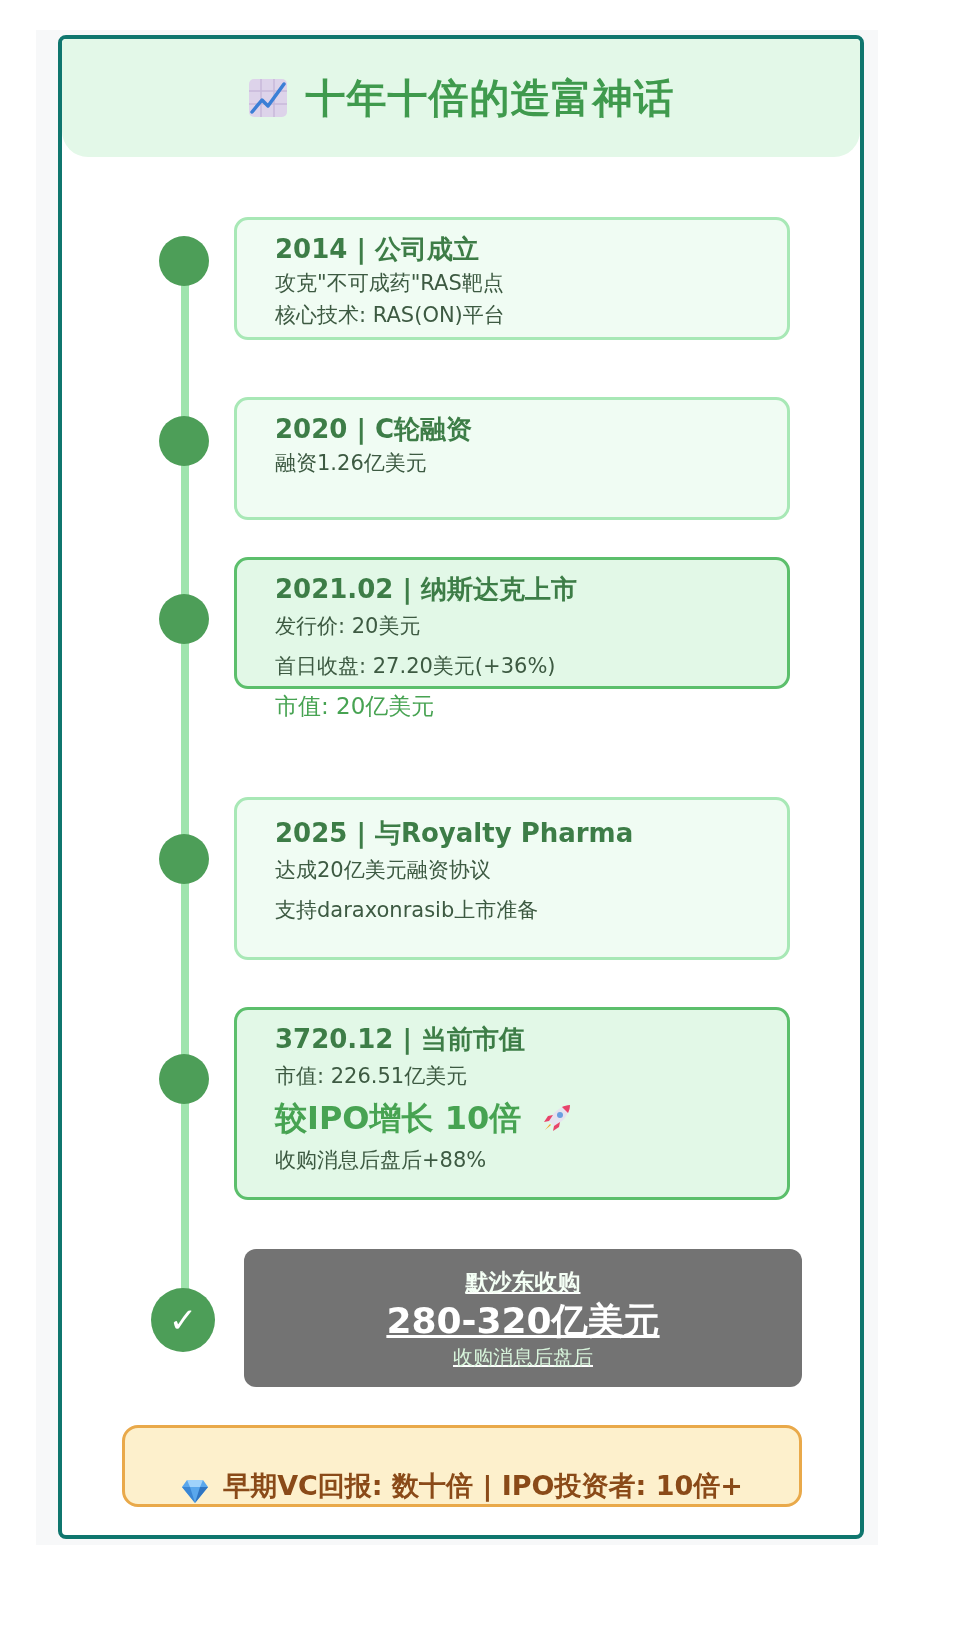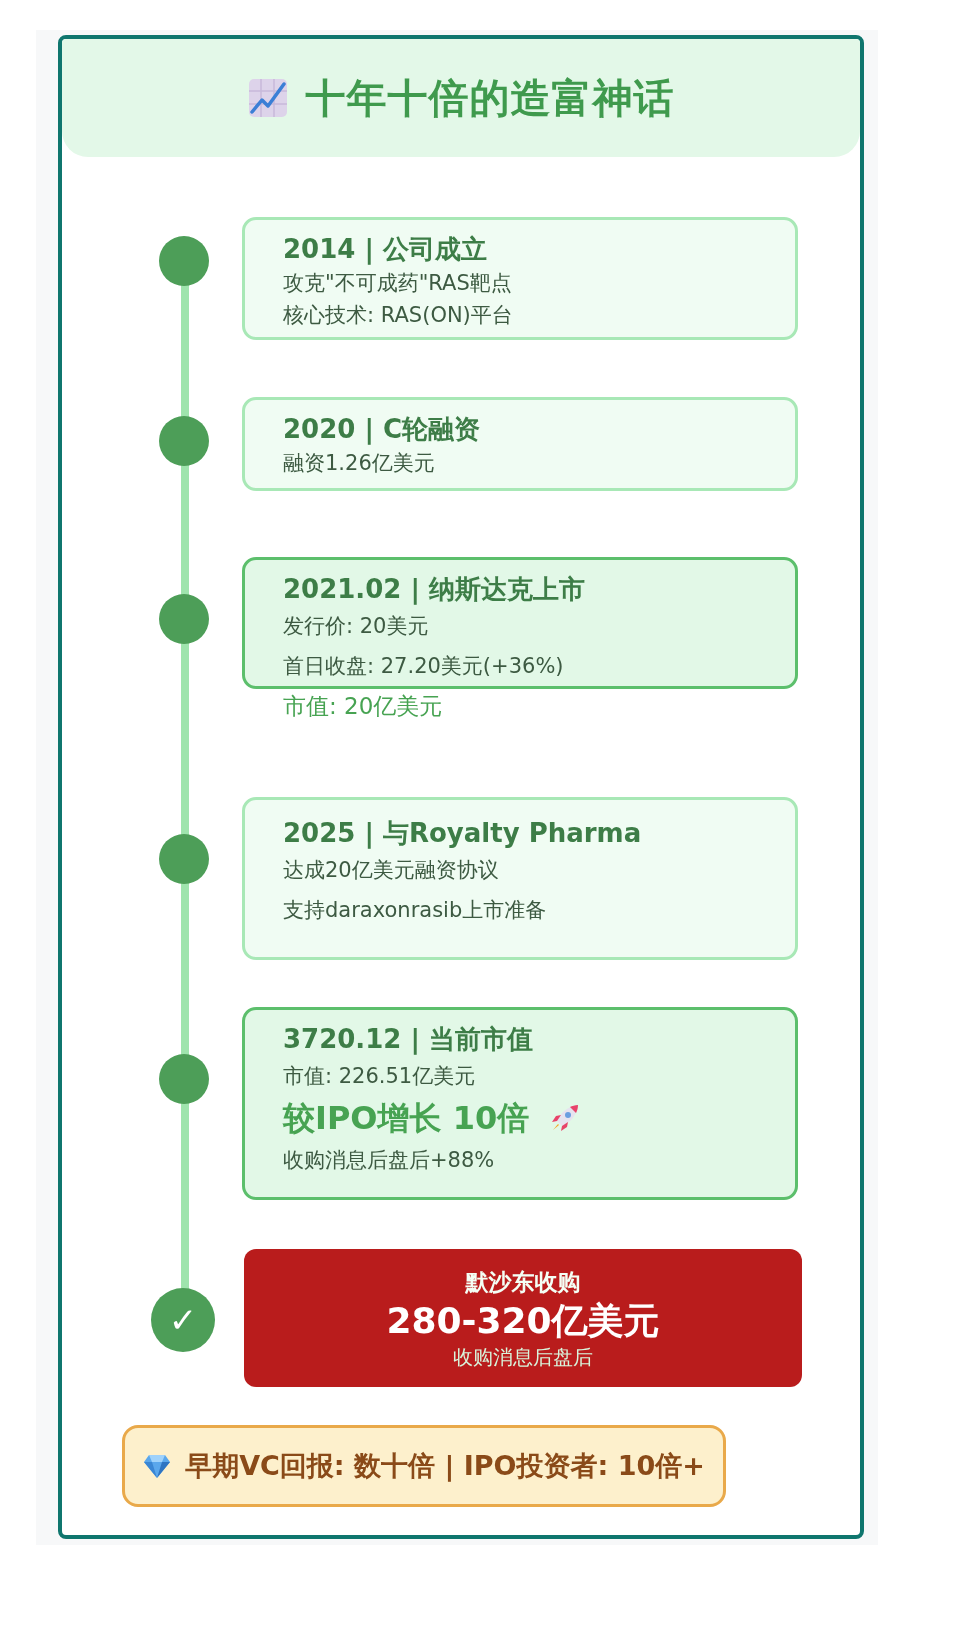--- a/index.html
+++ b/index.html
@@ -5,32 +5,32 @@
   html,body{margin:0;padding:0;background:#ffffff;}
   body{width:960px;height:1647px;position:relative;font-family:"DejaVu Sans","Liberation Sans",sans-serif;overflow:hidden;}
   .bg{position:absolute;left:36px;top:30px;width:842px;height:1515px;background:#f7f8f9;}
   .card{position:absolute;left:58px;top:35px;width:798px;height:1496px;border:4px solid #0f766e;border-radius:8px;background:#ffffff;overflow:hidden;}
   .header{position:absolute;left:0;top:0;width:798px;height:118px;background:#e3f8e8;border-radius:0 0 26px 26px;display:flex;align-items:center;justify-content:center;gap:18px;}
   .title{font-size:40px;font-weight:bold;color:#3f9a4d;letter-spacing:1px;}
   .chart-icon{width:40px;height:40px;}
   .line{position:absolute;left:119px;top:220px;width:8px;height:1065px;background:#9fe4ad;}
   .dot{position:absolute;left:97px;width:50px;height:50px;border-radius:50%;background:#4d9e58;}
   .check{position:absolute;left:89px;top:1249px;width:64px;height:64px;border-radius:50%;background:#4d9e58;color:#fff;font-size:34px;display:flex;align-items:center;justify-content:center;}
-  .ev{position:absolute;left:180px;width:556px;border:3px solid #a8e8b6;border-radius:14px;background:#f0fcf3;padding:12px 0 0 38px;box-sizing:border-box;color:#33593a;}
+  .ev{position:absolute;left:172px;width:556px;border:3px solid #a8e8b6;border-radius:14px;background:#f0fcf3;padding:12px 0 0 38px;box-sizing:border-box;color:#33593a;}
   .ev.hl{border-color:#5cbf6c;background:#e2f8e7;}
   .ev-title{font-size:26px;font-weight:bold;color:#3d7d47;line-height:34px;}
   .ev-line{font-size:21px;color:#3d5a42;line-height:34px;}
   .ev-line.tall{line-height:40px;}
   .ev-strong{font-size:23px;font-weight:normal;color:#47a352;line-height:40px;}
   .ev-big{font-size:32px;font-weight:bold;color:#47a352;line-height:44px;display:flex;align-items:center;gap:19px;}
-  .acq{position:absolute;left:182px;top:1210px;width:558px;height:138px;background:#b91c1c;border-radius:12px;color:#fff;text-align:center;}
+  .acq{position:absolute;left:182px;top:1210px;width:558px;height:138px;background:#737373;border-radius:12px;color:#fff;text-align:center;text-decoration:underline;}
   .acq-t{font-size:23px;font-weight:bold;margin-top:18px;color:#f4fff5;}
   .acq-v{font-size:36px;font-weight:bold;line-height:46px;}
   .acq-s{font-size:20px;color:#d8f5dc;}
-  .note{position:absolute;left:60px;top:1386px;width:604px;height:82px;background:#fdf0cc;border:3px solid #e9a94a;border-radius:16px;display:flex;align-items:center;justify-content:center;gap:14px;box-sizing:border-box;}
+  .note{position:absolute;left:60px;top:1386px;width:680px;height:82px;background:#fdf0cc;border:3px solid #e9a94a;border-radius:16px;display:flex;align-items:flex-end;justify-content:center;gap:14px;box-sizing:border-box;}
   .note-text{font-size:27px;font-weight:bold;color:#8a4a18;}
 </style>
 </head>
 <body>
 
 <div class="bg"></div>
 
 <div class="card">
 
   <div class="header">
@@ -50,21 +50,21 @@
   <div class="dot" style="top:795px"></div>
   <div class="dot" style="top:1015px"></div>
   <div class="check">✓</div>
 
   <div class="ev" style="top:178px;height:123px;">
     <div class="ev-title">2014 | 公司成立</div>
     <div class="ev-line">攻克"不可成药"RAS靶点</div>
     <div class="ev-line" style="line-height:30px">核心技术: RAS(ON)平台</div>
   </div>
 
-  <div class="ev" style="top:358px;height:94px;">
+  <div class="ev" style="top:358px;height:123px;">
     <div class="ev-title">2020 | C轮融资</div>
     <div class="ev-line">融资1.26亿美元</div>
   </div>
 
   <div class="ev hl" style="top:518px;height:132px;">
     <div class="ev-title">2021.02 | 纳斯达克上市</div>
     <div class="ev-line tall">发行价: 20美元</div>
     <div class="ev-line tall">首日收盘: 27.20美元(+36%)</div>
     <div class="ev-strong">市值: 20亿美元</div>
   </div>

